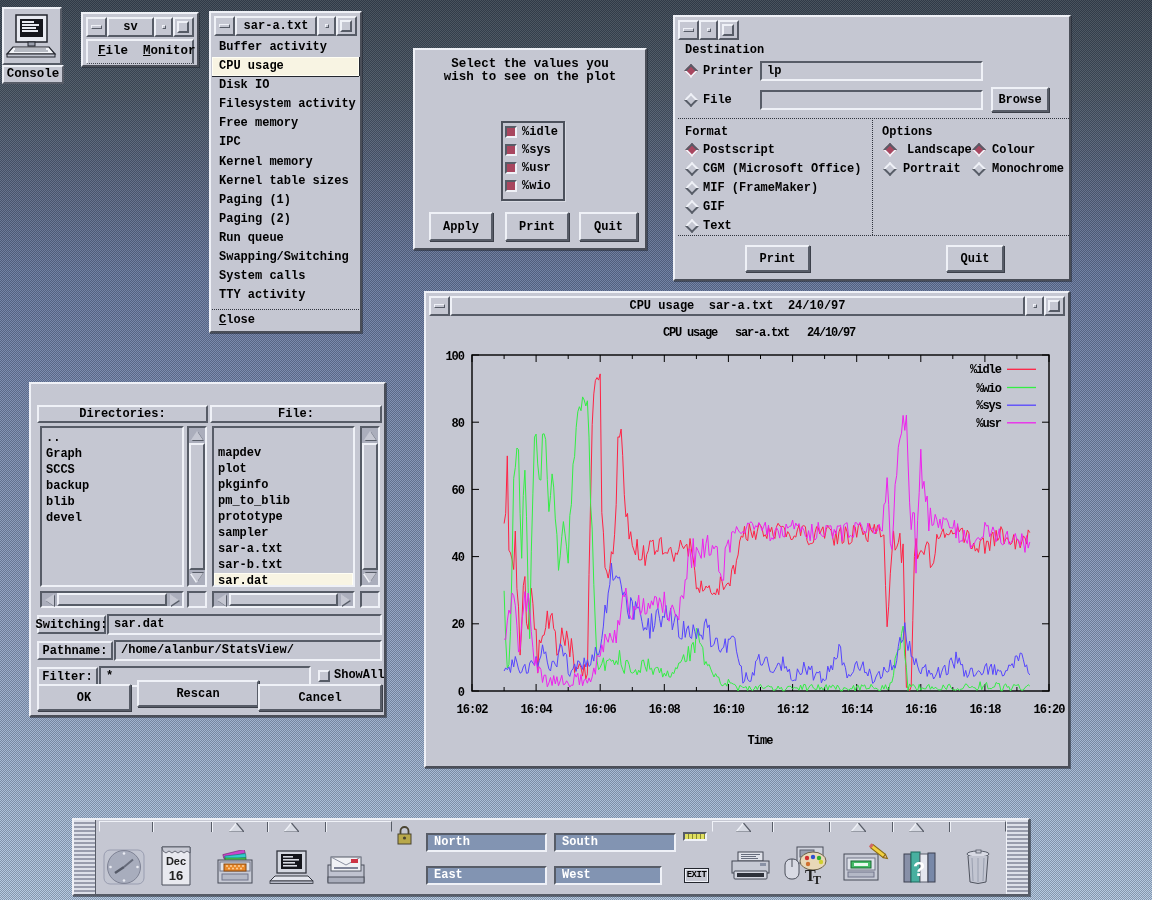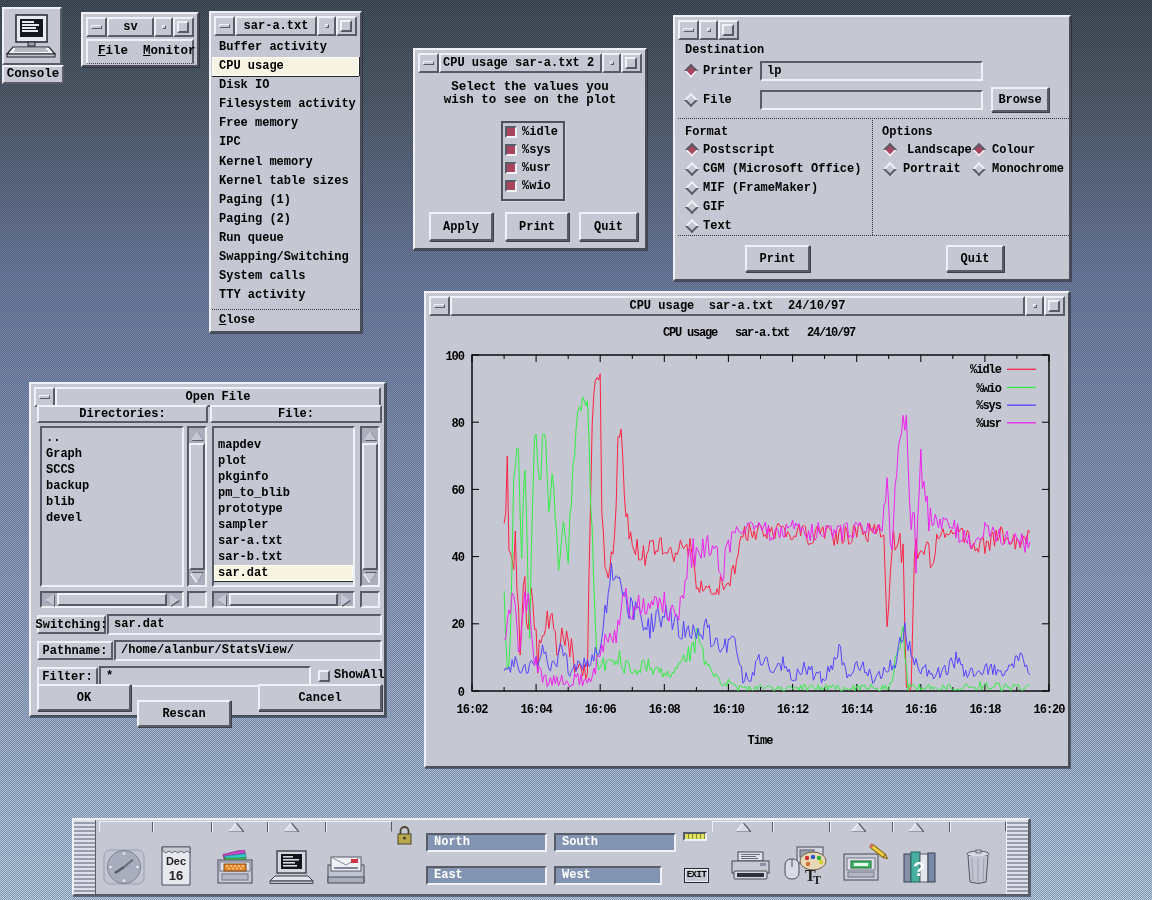--- a/index.html
+++ b/index.html
@@ -112,32 +112,20 @@
       <div class="mitem">Paging (2)</div>
       <div class="mitem">Run queue</div>
       <div class="mitem">Swapping/Switching</div>
       <div class="mitem">System calls</div>
       <div class="mitem">TTY activity</div>
       <div style="border-top:1px dotted #30343e;margin:4px 0 0 0"></div>
       <div class="mitem" style="height:20px;line-height:20px"><span class="u">C</span>lose</div>
     </div>
   </div>
 <div class="win" style="left:413px;top:48px;width:234px;height:202px">
-    <div class="tbar">
-      <div class="tbtn">
-        <div class="mg"></div>
-      </div>
-      <div class="ttl" style="text-align:left;padding-left:2px">CPU usage sar-a.txt 2</div>
-      <div class="tbtn" style="width:19px">
-        <div class="ng"></div>
-      </div>
-      <div class="tbtn">
-        <div class="xg"></div>
-      </div>
-    </div>
     <div style="text-align:center;font-size:12.5px;line-height:13px;margin-top:8px">Select the values you<br>wish to see on the plot</div>
     <div style="position:absolute;left:86px;top:71px;width:64px;height:80px;border:2px solid #4c515c;box-shadow:1px 1px 0 #d8dae2"></div>
     <div class="chk" style="left:90px;top:76px"></div>
     <div class="lbl" style="left:107px;top:75px">%idle</div>
     <div class="chk" style="left:90px;top:94px"></div>
     <div class="lbl" style="left:107px;top:93px">%sys</div>
     <div class="chk" style="left:90px;top:112px"></div>
     <div class="lbl" style="left:107px;top:111px">%usr</div>
     <div class="chk" style="left:90px;top:130px"></div>
     <div class="lbl" style="left:107px;top:129px">%wio</div>
@@ -282,39 +270,33 @@
 <line x1="583" y1="114.2" x2="612" y2="114.2" stroke="#5544ff" stroke-width="1.3"></line>
 <text x="577" y="135.8" text-anchor="end" class="ax">%usr</text>
 <line x1="583" y1="131.8" x2="612" y2="131.8" stroke="#ee22ee" stroke-width="1.3"></line>
 <polyline fill="none" stroke="#ff2244" stroke-width="1" points="80.1,232.5 81.7,222.4 83.3,164.9 84.9,259.2 86.5,262.0 88.1,268.5 89.7,278.5 91.3,240.0 92.9,297.5 94.5,315.8 96.1,364.1 97.7,337.4 99.3,294.6 100.9,285.5 102.5,332.2 104.1,338.3 105.7,315.3 107.3,297.2 108.9,312.4 110.5,338.5 112.1,338.0 113.7,382.1 115.3,348.9 116.9,352.0 118.5,344.8 120.1,344.1 121.7,336.6 123.3,319.9 124.9,337.6 126.5,324.9 128.1,322.3 129.7,337.6 131.3,340.3 132.9,364.3 134.5,362.2 136.2,355.0 137.8,336.8 139.4,346.9 141.0,354.6 142.6,339.9 144.2,349.7 145.8,365.9 147.4,347.5 149.0,362.2 150.6,381.6 152.2,376.0 153.8,378.0 155.4,372.7 157.0,376.5 158.6,385.1 160.2,373.5 161.8,387.9 163.4,382.9 165.0,283.5 166.6,210.1 168.2,133.6 169.8,102.9 171.4,89.4 173.0,86.6 174.6,89.1 176.2,82.9 177.8,221.5 179.4,241.2 181.0,276.5 182.6,280.1 184.2,287.1 185.8,277.7 187.4,260.7 189.0,263.1 190.6,243.3 192.2,213.4 193.9,145.9 195.5,146.2 197.1,138.1 198.7,164.7 200.3,203.6 201.9,225.8 203.5,222.4 205.1,248.1 206.7,240.7 208.3,254.4 209.9,259.1 211.5,264.0 213.1,248.3 214.7,268.8 216.3,269.0 217.9,268.5 219.5,254.5 221.1,274.6 222.7,263.6 224.3,259.8 225.9,249.7 227.5,250.3 229.1,249.0 230.7,263.6 232.3,259.7 233.9,260.5 235.5,248.1 237.1,246.4 238.7,263.3 240.3,262.0 241.9,261.7 243.5,262.4 245.1,257.7 246.7,256.1 248.3,264.0 249.9,270.5 251.6,261.8 253.2,263.6 254.8,258.4 256.4,249.0 258.0,254.4 259.6,257.7 261.2,254.9 262.8,253.1 264.4,265.3 266.0,247.5 267.6,260.0 269.2,268.1 270.8,279.8 272.4,298.0 274.0,296.8 275.6,301.6 277.2,289.8 278.8,300.2 280.4,299.0 282.0,295.0 283.6,297.0 285.2,294.6 286.8,301.5 288.4,303.7 290.0,301.8 291.6,303.9 293.2,297.7 294.8,303.7 296.4,285.8 298.0,290.2 299.6,298.7 301.2,295.8 302.8,293.0 304.4,291.9 306.0,295.0 307.7,278.7 309.3,274.1 310.9,283.1 312.5,269.3 314.1,263.9 315.7,250.1 317.3,245.0 318.9,246.3 320.5,235.3 322.1,247.7 323.7,249.9 325.3,232.9 326.9,240.3 328.5,246.7 330.1,239.7 331.7,248.6 333.3,240.2 334.9,232.4 336.5,234.4 338.1,237.5 339.7,245.5 341.3,243.7 342.9,247.6 344.5,236.3 346.1,241.0 347.7,236.3 349.3,245.2 350.9,247.5 352.5,235.8 354.1,232.3 355.7,234.9 357.3,235.7 358.9,235.4 360.5,236.8 362.1,246.0 363.7,240.6 365.4,243.3 367.0,248.6 368.6,248.3 370.2,244.9 371.8,246.1 373.4,238.8 375.0,234.2 376.6,244.8 378.2,235.3 379.8,234.6 381.4,235.7 383.0,249.5 384.6,253.7 386.2,252.7 387.8,252.5 389.4,251.5 391.0,241.8 392.6,235.7 394.2,236.5 395.8,242.8 397.4,239.0 399.0,235.8 400.6,247.4 402.2,238.5 403.8,234.4 405.4,237.5 407.0,238.9 408.6,246.0 410.2,254.4 411.8,239.9 413.4,253.1 415.0,240.8 416.6,236.2 418.2,252.5 419.8,251.2 421.4,235.7 423.1,240.9 424.7,253.2 426.3,252.7 427.9,250.7 429.5,234.5 431.1,235.8 432.7,246.3 434.3,235.0 435.9,232.3 437.5,238.1 439.1,243.8 440.7,240.3 442.3,248.4 443.9,250.9 445.5,232.6 447.1,238.9 448.7,241.5 450.3,233.3 451.9,242.9 453.5,234.4 455.1,235.2 456.7,246.0 458.3,244.9 459.9,243.9 461.5,294.4 463.1,335.8 464.7,315.2 466.3,282.8 467.9,262.1 469.5,239.9 471.1,259.2 472.7,256.4 474.3,251.6 475.9,242.2 477.5,271.8 479.1,252.9 480.8,335.3 482.4,396.4 484.0,395.9 485.6,399.8 487.2,395.6 488.8,329.4 490.4,265.5 492.0,247.5 493.6,267.7 495.2,263.0 496.8,259.5 498.4,260.7 500.0,263.6 501.6,255.0 503.2,250.7 504.8,253.0 506.4,276.7 508.0,274.5 509.6,271.8 511.2,262.3 512.8,243.3 514.4,248.0 516.0,246.2 517.6,241.5 519.2,237.8 520.8,246.6 522.4,242.5 524.0,244.0 525.6,243.2 527.2,238.9 528.8,243.0 530.4,242.1 532.0,243.9 533.6,235.2 535.2,240.8 536.8,237.8 538.5,237.2 540.1,251.6 541.7,246.3 543.3,239.2 544.9,241.9 546.5,256.8 548.1,257.8 549.7,252.0 551.3,260.1 552.9,257.4 554.5,261.4 556.1,250.1 557.7,248.5 559.3,246.8 560.9,262.5 562.5,250.2 564.1,250.3 565.7,259.7 567.3,243.8 568.9,241.1 570.5,255.1 572.1,239.3 573.7,249.5 575.3,246.7 576.9,235.6 578.5,239.1 580.1,252.9 581.7,247.8 583.3,246.5 584.9,250.4 586.5,253.6 588.1,251.5 589.7,243.6 591.3,258.2 592.9,247.7 594.5,249.6 596.2,256.9 597.8,250.6 599.4,245.1 601.0,246.6 602.6,253.1 604.2,238.9 605.8,241.6"></polyline>
 <polyline fill="none" stroke="#33ee44" stroke-width="1" points="80.1,299.8 81.7,349.0 83.3,377.0 84.9,373.7 86.5,340.2 88.1,270.0 89.7,187.3 91.3,176.5 92.9,157.0 94.5,158.7 96.1,222.4 97.7,267.3 99.3,204.5 100.9,179.2 102.5,225.3 104.1,296.2 105.7,347.7 107.3,260.8 108.9,202.8 110.5,146.1 112.1,143.1 113.7,172.9 115.3,188.3 116.9,189.1 118.5,143.2 120.1,142.8 121.7,148.6 123.3,188.6 124.9,220.6 126.5,204.5 128.1,182.9 129.7,196.1 131.3,227.9 132.9,243.5 134.5,279.4 136.2,264.9 137.8,245.6 139.4,230.6 141.0,242.9 142.6,255.8 144.2,272.2 145.8,224.6 147.4,213.4 149.0,173.2 150.6,165.5 152.2,136.4 153.8,120.8 155.4,115.7 157.0,119.7 158.6,105.9 160.2,109.0 161.8,115.0 163.4,109.8 165.0,146.1 166.6,213.3 168.2,238.1 169.8,293.3 171.4,334.0 173.0,369.7 174.6,378.6 176.2,376.3 177.8,372.7 179.4,366.8 181.0,379.7 182.6,369.8 184.2,369.3 185.8,367.8 187.4,370.3 189.0,369.0 190.6,374.0 192.2,369.6 193.9,373.5 195.5,359.3 197.1,373.8 198.7,378.4 200.3,382.5 201.9,369.6 203.5,369.4 205.1,373.6 206.7,381.2 208.3,382.1 209.9,381.3 211.5,378.5 213.1,383.8 214.7,379.1 216.3,381.7 217.9,369.6 219.5,369.0 221.1,375.7 222.7,380.4 224.3,367.8 225.9,378.4 227.5,377.2 229.1,383.6 230.7,377.6 232.3,376.5 233.9,376.4 235.5,381.9 237.1,377.2 238.7,386.1 240.3,382.1 241.9,385.1 243.5,379.8 245.1,385.9 246.7,386.2 248.3,381.4 249.9,382.6 251.6,376.7 253.2,377.7 254.8,372.0 256.4,371.6 258.0,368.6 259.6,363.6 261.2,370.8 262.8,370.2 264.4,355.4 266.0,370.1 267.6,353.9 269.2,351.3 270.8,361.9 272.4,337.2 274.0,340.6 275.6,351.6 277.2,353.7 278.8,356.7 280.4,373.8 282.0,370.5 283.6,374.7 285.2,373.5 286.8,378.2 288.4,382.2 290.0,386.0 291.6,382.6 293.2,385.8 294.8,386.2 296.4,392.3 298.0,394.9 299.6,394.2 301.2,392.1 302.8,395.2 304.4,388.2 306.0,391.9 307.7,392.1 309.3,393.1 310.9,393.5 312.5,395.9 314.1,400.0 315.7,394.6 317.3,395.0 318.9,396.6 320.5,396.4 322.1,395.6 323.7,399.6 325.3,395.0 326.9,398.3 328.5,399.5 330.1,398.2 331.7,395.1 333.3,398.6 334.9,395.0 336.5,393.4 338.1,396.7 339.7,397.4 341.3,396.8 342.9,395.4 344.5,394.8 346.1,395.9 347.7,395.7 349.3,399.5 350.9,399.0 352.5,398.3 354.1,395.0 355.7,398.0 357.3,396.2 358.9,399.9 360.5,399.6 362.1,398.2 363.7,395.5 365.4,395.3 367.0,395.5 368.6,398.0 370.2,396.5 371.8,396.9 373.4,396.9 375.0,399.2 376.6,394.0 378.2,398.7 379.8,393.4 381.4,393.7 383.0,399.9 384.6,396.9 386.2,394.5 387.8,393.5 389.4,397.0 391.0,398.2 392.6,398.6 394.2,393.6 395.8,398.6 397.4,396.1 399.0,399.0 400.6,396.5 402.2,393.6 403.8,399.1 405.4,394.5 407.0,396.6 408.6,394.0 410.2,395.3 411.8,398.4 413.4,394.0 415.0,396.7 416.6,399.8 418.2,400.0 419.8,396.7 421.4,397.0 423.1,398.0 424.7,399.1 426.3,397.7 427.9,397.9 429.5,394.4 431.1,400.0 432.7,395.0 434.3,394.4 435.9,399.2 437.5,393.8 439.1,395.2 440.7,393.9 442.3,398.1 443.9,397.5 445.5,397.4 447.1,393.3 448.7,396.0 450.3,397.6 451.9,397.1 453.5,398.2 455.1,399.7 456.7,399.3 458.3,394.4 459.9,398.1 461.5,393.7 463.1,398.3 464.7,398.2 466.3,391.7 467.9,391.3 469.5,384.3 471.1,367.3 472.7,362.6 474.3,358.4 475.9,358.4 477.5,342.7 479.1,335.2 480.8,365.5 482.4,376.5 484.0,399.5 485.6,392.9 487.2,395.8 488.8,393.4 490.4,394.6 492.0,397.7 493.6,399.6 495.2,393.4 496.8,399.1 498.4,396.8 500.0,397.7 501.6,398.0 503.2,395.0 504.8,393.4 506.4,398.3 508.0,395.6 509.6,398.0 511.2,396.3 512.8,397.3 514.4,398.9 516.0,398.9 517.6,398.6 519.2,393.9 520.8,396.7 522.4,398.5 524.0,393.9 525.6,393.3 527.2,397.0 528.8,399.1 530.4,398.7 532.0,399.4 533.6,397.5 535.2,399.3 536.8,398.2 538.5,398.0 540.1,395.5 541.7,392.8 543.3,393.8 544.9,396.5 546.5,396.5 548.1,395.4 549.7,396.6 551.3,396.9 552.9,399.4 554.5,397.4 556.1,390.7 557.7,398.8 559.3,395.0 560.9,393.7 562.5,391.4 564.1,397.9 565.7,397.4 567.3,397.7 568.9,396.3 570.5,396.0 572.1,391.5 573.7,392.6 575.3,392.5 576.9,399.8 578.5,399.7 580.1,394.3 581.7,392.9 583.3,396.3 584.9,395.6 586.5,400.0 588.1,397.2 589.7,393.5 591.3,394.3 592.9,394.3 594.5,393.5 596.2,398.3 597.8,399.3 599.4,399.0 601.0,396.5 602.6,395.4 604.2,393.7 605.8,395.1"></polyline>
 <polyline fill="none" stroke="#5544ff" stroke-width="1" points="80.1,380.0 81.7,376.9 83.3,378.7 84.9,375.8 86.5,381.5 88.1,368.7 89.7,375.9 91.3,365.5 92.9,371.2 94.5,378.1 96.1,382.2 97.7,381.2 99.3,375.9 100.9,373.3 102.5,382.3 104.1,381.9 105.7,372.1 107.3,369.5 108.9,372.0 110.5,374.2 112.1,365.5 113.7,376.3 115.3,369.3 116.9,365.0 118.5,353.8 120.1,362.7 121.7,360.8 123.3,371.1 124.9,377.9 126.5,380.0 128.1,370.4 129.7,370.2 131.3,373.6 132.9,376.0 134.5,361.4 136.2,352.8 137.8,355.1 139.4,365.2 141.0,361.9 142.6,363.6 144.2,382.7 145.8,385.4 147.4,379.8 149.0,377.8 150.6,372.9 152.2,380.4 153.8,369.8 155.4,370.6 157.0,374.2 158.6,378.4 160.2,366.8 161.8,376.0 163.4,368.8 165.0,375.4 166.6,374.1 168.2,363.7 169.8,370.1 171.4,356.1 173.0,363.1 174.6,364.0 176.2,357.8 177.8,347.5 179.4,335.1 181.0,314.0 182.6,322.1 184.2,302.1 185.8,293.5 187.4,272.1 189.0,289.4 190.6,288.1 192.2,284.7 193.9,287.2 195.5,286.0 197.1,293.9 198.7,304.6 200.3,300.9 201.9,304.2 203.5,321.1 205.1,327.8 206.7,306.5 208.3,310.5 209.9,328.6 211.5,310.5 213.1,317.0 214.7,316.0 216.3,321.6 217.9,330.5 219.5,339.4 221.1,336.5 222.7,339.0 224.3,327.3 225.9,347.4 227.5,322.6 229.1,340.7 230.7,334.4 232.3,319.7 233.9,317.4 235.5,327.3 237.1,336.1 238.7,325.0 240.3,326.7 241.9,314.4 243.5,328.9 245.1,327.3 246.7,317.2 248.3,338.8 249.9,331.6 251.6,323.1 253.2,325.6 254.8,346.3 256.4,347.6 258.0,348.1 259.6,330.1 261.2,346.4 262.8,337.9 264.4,334.8 266.0,346.1 267.6,347.5 269.2,333.7 270.8,340.5 272.4,347.7 274.0,337.4 275.6,344.3 277.2,344.0 278.8,348.4 280.4,332.1 282.0,327.8 283.6,336.8 285.2,333.9 286.8,355.8 288.4,355.0 290.0,353.5 291.6,347.1 293.2,347.2 294.8,358.6 296.4,361.3 298.0,357.7 299.6,356.5 301.2,347.7 302.8,361.6 304.4,348.0 306.0,348.2 307.7,345.3 309.3,345.2 310.9,347.4 312.5,360.2 314.1,367.5 315.7,374.0 317.3,375.0 318.9,392.2 320.5,390.1 322.1,381.5 323.7,388.2 325.3,390.4 326.9,390.3 328.5,381.4 330.1,384.4 331.7,370.1 333.3,368.5 334.9,363.3 336.5,373.7 338.1,374.3 339.7,371.2 341.3,366.4 342.9,366.0 344.5,374.0 346.1,380.6 347.7,381.1 349.3,381.6 350.9,378.8 352.5,375.7 354.1,372.1 355.7,372.8 357.3,379.6 358.9,365.7 360.5,377.3 362.1,375.4 363.7,380.9 365.4,378.1 367.0,388.3 368.6,390.0 370.2,389.0 371.8,389.4 373.4,377.8 375.0,381.2 376.6,384.0 378.2,381.9 379.8,371.1 381.4,378.0 383.0,383.6 384.6,375.3 386.2,378.9 387.8,374.9 389.4,389.3 391.0,384.8 392.6,381.1 394.2,382.0 395.8,380.2 397.4,391.9 399.0,387.7 400.6,389.8 402.2,388.2 403.8,375.2 405.4,380.8 407.0,374.3 408.6,379.0 410.2,366.0 411.8,368.3 413.4,366.7 415.0,353.3 416.6,355.9 418.2,374.2 419.8,371.7 421.4,376.5 423.1,387.0 424.7,383.4 426.3,385.3 427.9,382.9 429.5,380.6 431.1,373.0 432.7,370.3 434.3,377.2 435.9,379.6 437.5,375.2 439.1,370.7 440.7,381.6 442.3,381.3 443.9,385.0 445.5,377.9 447.1,383.8 448.7,392.4 450.3,391.0 451.9,386.0 453.5,382.7 455.1,380.3 456.7,387.7 458.3,385.6 459.9,376.0 461.5,379.7 463.1,381.2 464.7,380.3 466.3,368.9 467.9,379.1 469.5,374.2 471.1,377.2 472.7,369.8 474.3,355.4 475.9,346.3 477.5,351.6 479.1,348.5 480.8,331.6 482.4,349.0 484.0,359.6 485.6,350.0 487.2,365.7 488.8,366.1 490.4,374.0 492.0,367.5 493.6,375.0 495.2,380.2 496.8,383.0 498.4,376.6 500.0,376.3 501.6,373.5 503.2,385.4 504.8,379.0 506.4,383.3 508.0,382.3 509.6,388.0 511.2,385.7 512.8,382.1 514.4,376.2 516.0,386.8 517.6,381.2 519.2,376.6 520.8,374.0 522.4,383.9 524.0,383.1 525.6,369.5 527.2,366.8 528.8,372.3 530.4,377.3 532.0,360.9 533.6,372.4 535.2,366.8 536.8,373.8 538.5,373.4 540.1,385.4 541.7,379.4 543.3,386.5 544.9,383.6 546.5,377.3 548.1,377.1 549.7,385.4 551.3,384.5 552.9,381.6 554.5,379.6 556.1,381.0 557.7,384.1 559.3,382.0 560.9,375.1 562.5,372.4 564.1,383.5 565.7,376.1 567.3,373.0 568.9,383.5 570.5,373.6 572.1,384.1 573.7,378.5 575.3,380.0 576.9,379.8 578.5,385.0 580.1,384.3 581.7,379.7 583.3,379.6 584.9,373.9 586.5,374.8 588.1,372.6 589.7,376.9 591.3,365.1 592.9,364.9 594.5,370.0 596.2,362.0 597.8,362.5 599.4,368.8 601.0,375.9 602.6,373.8 604.2,381.8 605.8,383.9"></polyline>
 <polyline fill="none" stroke="#ee22ee" stroke-width="1" points="80.1,348.1 81.7,348.3 83.3,329.9 84.9,319.1 86.5,322.9 88.1,302.0 89.7,304.5 91.3,314.4 92.9,334.2 94.5,361.1 96.1,358.2 97.7,331.0 99.3,320.1 100.9,300.6 102.5,320.5 104.1,302.1 105.7,317.2 107.3,340.4 108.9,356.7 110.5,375.0 112.1,366.7 113.7,381.7 115.3,375.8 116.9,378.4 118.5,391.5 120.1,384.2 121.7,384.1 123.3,395.8 124.9,391.9 126.5,386.5 128.1,394.5 129.7,384.6 131.3,392.9 132.9,385.7 134.5,394.7 136.2,389.9 137.8,384.3 139.4,393.8 141.0,393.1 142.6,389.8 144.2,392.4 145.8,396.1 147.4,394.0 149.0,394.3 150.6,382.5 152.2,386.1 153.8,382.3 155.4,393.9 157.0,383.5 158.6,394.8 160.2,388.9 161.8,388.1 163.4,392.2 165.0,386.9 166.6,391.0 168.2,385.9 169.8,376.9 171.4,383.3 173.0,364.3 174.6,365.4 176.2,365.2 177.8,353.7 179.4,361.1 181.0,343.1 182.6,348.0 184.2,351.3 185.8,342.0 187.4,347.4 189.0,351.6 190.6,339.1 192.2,352.0 193.9,329.3 195.5,334.1 197.1,318.8 198.7,304.0 200.3,305.9 201.9,297.0 203.5,310.1 205.1,322.7 206.7,326.9 208.3,328.8 209.9,315.1 211.5,318.9 213.1,315.7 214.7,304.2 216.3,323.7 217.9,320.0 219.5,307.4 221.1,323.2 222.7,322.6 224.3,312.1 225.9,317.6 227.5,309.8 229.1,314.2 230.7,305.4 232.3,306.0 233.9,317.2 235.5,306.8 237.1,311.6 238.7,321.6 240.3,300.9 241.9,321.8 243.5,326.5 245.1,330.2 246.7,317.9 248.3,313.9 249.9,318.5 251.6,324.9 253.2,325.1 254.8,329.1 256.4,305.9 258.0,304.5 259.6,307.6 261.2,288.8 262.8,288.0 264.4,258.3 266.0,258.0 267.6,276.8 269.2,247.5 270.8,275.8 272.4,256.2 274.0,259.4 275.6,263.4 277.2,267.4 278.8,247.8 280.4,266.4 282.0,252.6 283.6,244.1 285.2,264.3 286.8,263.9 288.4,254.4 290.0,257.9 291.6,255.1 293.2,255.8 294.8,280.5 296.4,282.6 298.0,289.1 299.6,289.3 301.2,257.0 302.8,253.6 304.4,248.8 306.0,261.4 307.7,241.1 309.3,240.5 310.9,242.3 312.5,235.5 314.1,238.9 315.7,241.4 317.3,242.6 318.9,240.4 320.5,242.5 322.1,238.1 323.7,232.0 325.3,232.7 326.9,230.7 328.5,232.5 330.1,238.5 331.7,234.6 333.3,236.2 334.9,231.5 336.5,235.0 338.1,239.7 339.7,235.3 341.3,231.2 342.9,244.0 344.5,234.0 346.1,249.9 347.7,246.8 349.3,248.4 350.9,239.7 352.5,236.5 354.1,239.7 355.7,247.1 357.3,235.6 358.9,245.3 360.5,246.1 362.1,233.0 363.7,237.2 365.4,235.4 367.0,235.0 368.6,229.0 370.2,238.1 371.8,232.1 373.4,235.0 375.0,232.6 376.6,240.7 378.2,235.8 379.8,239.2 381.4,244.8 383.0,247.3 384.6,239.6 386.2,249.9 387.8,233.1 389.4,247.4 391.0,249.0 392.6,246.8 394.2,231.3 395.8,241.3 397.4,244.3 399.0,245.6 400.6,244.7 402.2,234.2 403.8,235.7 405.4,235.0 407.0,234.8 408.6,247.6 410.2,238.4 411.8,243.2 413.4,234.9 415.0,235.2 416.6,234.2 418.2,250.2 419.8,233.9 421.4,232.6 423.1,231.7 424.7,246.8 426.3,244.4 427.9,245.5 429.5,246.2 431.1,231.6 432.7,231.8 434.3,234.6 435.9,231.4 437.5,234.4 439.1,239.4 440.7,241.9 442.3,241.5 443.9,232.0 445.5,239.3 447.1,238.1 448.7,236.9 450.3,243.0 451.9,239.9 453.5,239.8 455.1,233.2 456.7,239.0 458.3,240.1 459.9,213.8 461.5,211.2 463.1,186.6 464.7,213.5 466.3,252.2 467.9,258.4 469.5,232.0 471.1,193.6 472.7,184.4 474.3,156.3 475.9,147.9 477.5,142.2 479.1,124.4 480.8,139.4 482.4,124.1 484.0,170.1 485.6,211.8 487.2,238.6 488.8,221.6 490.4,221.9 492.0,282.2 493.6,229.7 495.2,201.6 496.8,158.2 498.4,197.5 500.0,190.3 501.6,210.8 503.2,205.0 504.8,240.0 506.4,216.9 508.0,234.5 509.6,233.7 511.2,223.4 512.8,228.7 514.4,236.7 516.0,228.0 517.6,238.2 519.2,226.5 520.8,228.6 522.4,227.5 524.0,231.1 525.6,236.9 527.2,236.7 528.8,237.5 530.4,229.2 532.0,247.1 533.6,232.6 535.2,251.7 536.8,249.7 538.5,250.2 540.1,239.0 541.7,248.8 543.3,252.4 544.9,243.3 546.5,257.5 548.1,254.1 549.7,253.8 551.3,250.4 552.9,247.5 554.5,246.6 556.1,249.1 557.7,246.3 559.3,246.1 560.9,231.3 562.5,235.1 564.1,234.4 565.7,245.7 567.3,241.6 568.9,235.9 570.5,240.5 572.1,250.7 573.7,245.1 575.3,237.7 576.9,251.8 578.5,253.9 580.1,252.8 581.7,243.9 583.3,240.2 584.9,253.2 586.5,252.4 588.1,249.7 589.7,247.3 591.3,242.5 592.9,248.9 594.5,248.9 596.2,255.1 597.8,242.6 599.4,250.9 601.0,261.4 602.6,244.6 604.2,257.1 605.8,251.0"></polyline>
     </svg>
   </div>
 <div class="win" style="left:29px;top:382px;width:357px;height:335px">
-    <div class="tbar">
-      <div class="tbtn">
-        <div class="mg"></div>
-      </div>
-      <div class="ttl">Open File</div>
-    </div>
     <div class="btn" style="left:6px;top:21px;width:171px;height:18px;box-shadow:none">Directories:</div>
     <div class="btn" style="left:179px;top:21px;width:172px;height:18px;box-shadow:none">File:</div>
     <div class="fld" style="left:9px;top:42px;width:144px;height:161px;padding:2px 0 0 4px;line-height:16px">..<br>Graph<br>SCCS<br>backup<br>blib<br>devel</div>
     <div class="sb sbv" style="left:156px;top:42px;width:20px;height:161px">
       <div class="ar" style="height:15px">
         <div class="tU"></div>
       </div>
       <div class="sbt"></div>
       <div class="ar" style="height:15px">
         <div class="tD"></div>
       </div>
     </div>
-    <div class="fld" style="left:181px;top:42px;width:143px;height:161px;padding:9px 0 0 4px;line-height:16px">
+    <div class="fld" style="left:181px;top:42px;width:143px;height:161px;padding:17px 0 0 4px;line-height:16px">
       <div>mapdev</div>
       <div>plot</div>
       <div>pkginfo</div>
       <div>pm_to_blib</div>
       <div>prototype</div>
       <div>sampler</div>
       <div>sar-a.txt</div>
       <div>sar-b.txt</div>
       <div style="background:#f8f4e3;box-shadow:inset 0 0 0 1px #fffef4,0 1px 0 #23262e;padding-left:4px;margin-left:-4px;padding-right:2px">sar.dat</div>
       <div>sv</div>
@@ -350,21 +332,21 @@
     <div style="position:absolute;left:329px;top:207px;width:20px;height:17px;background:#c5c7d2;border:2px solid;border-color:#575c67 #eff1f7 #eff1f7 #575c67"></div>
     <div class="btn" style="left:6px;top:231px;width:69px;height:19px;box-shadow:none">Switching:</div>
     <div class="fld" style="left:76px;top:230px;width:275px;height:21px">sar.dat</div>
     <div class="btn" style="left:6px;top:257px;width:76px;height:19px;box-shadow:none">Pathname:</div>
     <div class="fld" style="left:83px;top:256px;width:268px;height:21px">/home/alanbur/StatsView/</div>
     <div class="btn" style="left:6px;top:283px;width:61px;height:19px;box-shadow:none">Filter:</div>
     <div class="fld" style="left:68px;top:282px;width:212px;height:21px">*</div>
     <div class="chk off" style="left:287px;top:286px"></div>
     <div class="lbl" style="left:303px;top:284px">ShowAll</div>
     <div class="btn" style="left:6px;top:300px;width:94px;height:27px">OK</div>
-    <div class="btn" style="left:106px;top:316px;width:94px;height:27px">Rescan</div>
+    <div class="btn" style="left:106px;top:296px;width:122px;height:27px">Rescan</div>
     <div class="btn" style="left:227px;top:300px;width:124px;height:27px">Cancel</div>
   </div>
 <div style="position:absolute;left:72px;top:818px;width:958px;height:78px;background:#c5c7d2;z-index:3;border:2px solid;border-color:#eff1f7 #575c67 #575c67 #eff1f7;box-shadow:1px 1px 0 rgba(25,30,40,.5)">
     <div style="position:absolute;left:0;top:0;width:22px;height:74px;background:repeating-linear-gradient(180deg,#dde0e9 0 2px,#989cac 2px 4px);border-right:1px solid #575c67"></div>
     <div style="position:absolute;left:932px;top:0;width:22px;height:74px;background:repeating-linear-gradient(180deg,#dde0e9 0 2px,#989cac 2px 4px);border-left:1px solid #eff1f7"></div>
     <div style="position:absolute;left:25px;top:1px;width:293px;height:11px;border:1px solid;border-color:#eff1f7 #575c67 transparent #eff1f7">
       <div style="position:absolute;left:52px;top:0;width:1px;height:10px;background:#575c67"></div>
       <div style="position:absolute;left:53px;top:0;width:1px;height:10px;background:#eff1f7"></div>
       <div style="position:absolute;left:111px;top:0;width:1px;height:10px;background:#575c67"></div>
       <div style="position:absolute;left:112px;top:0;width:1px;height:10px;background:#eff1f7"></div>

